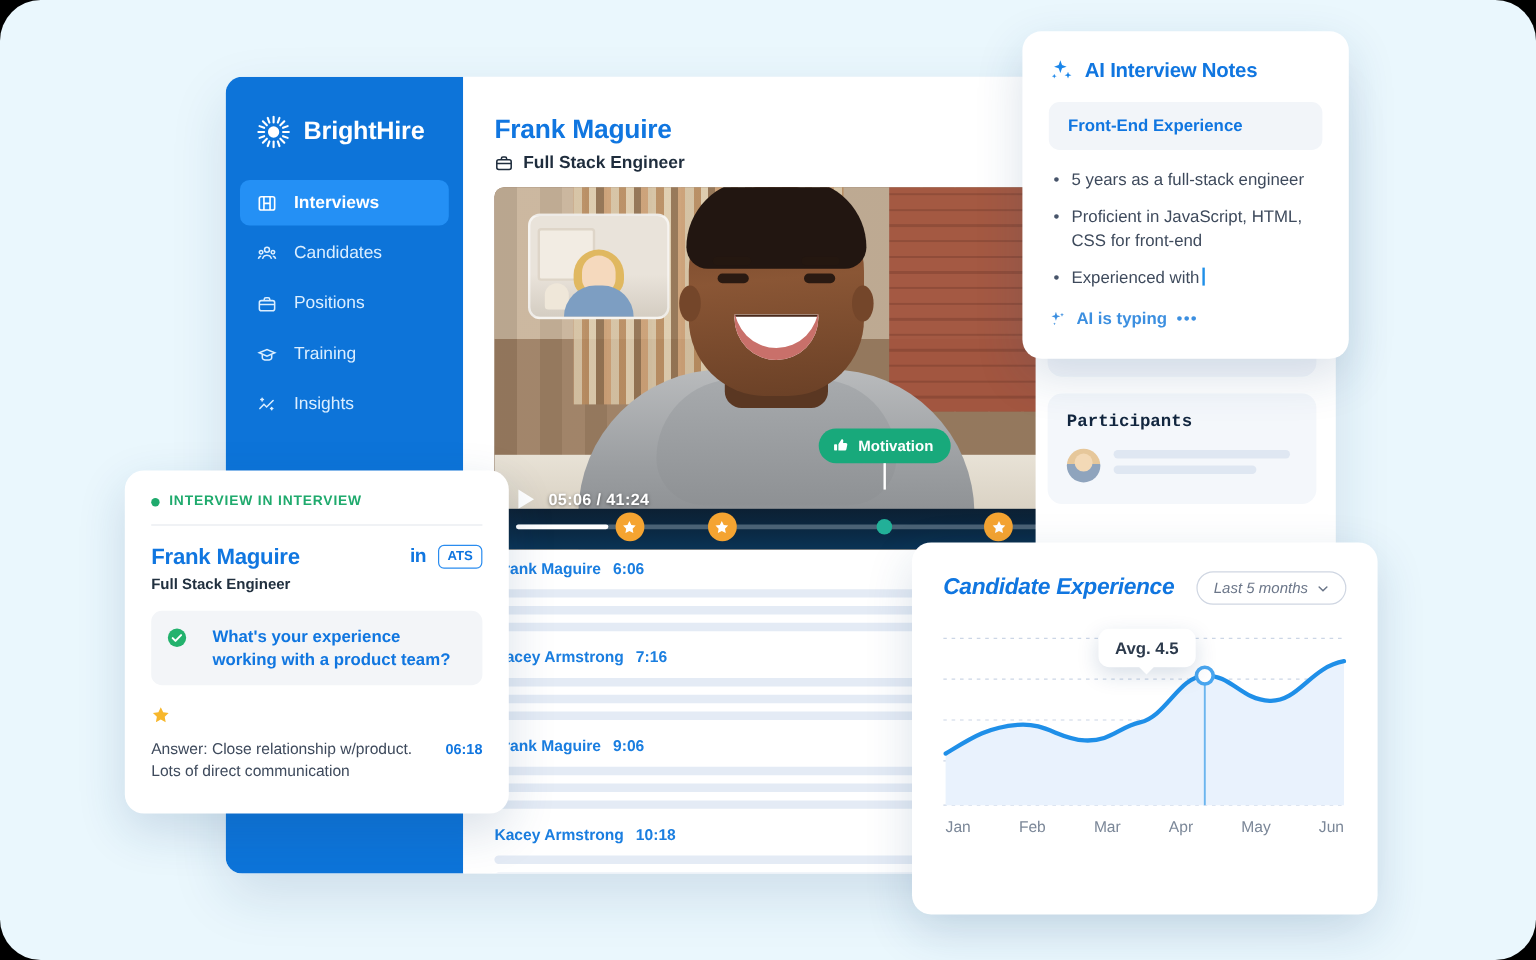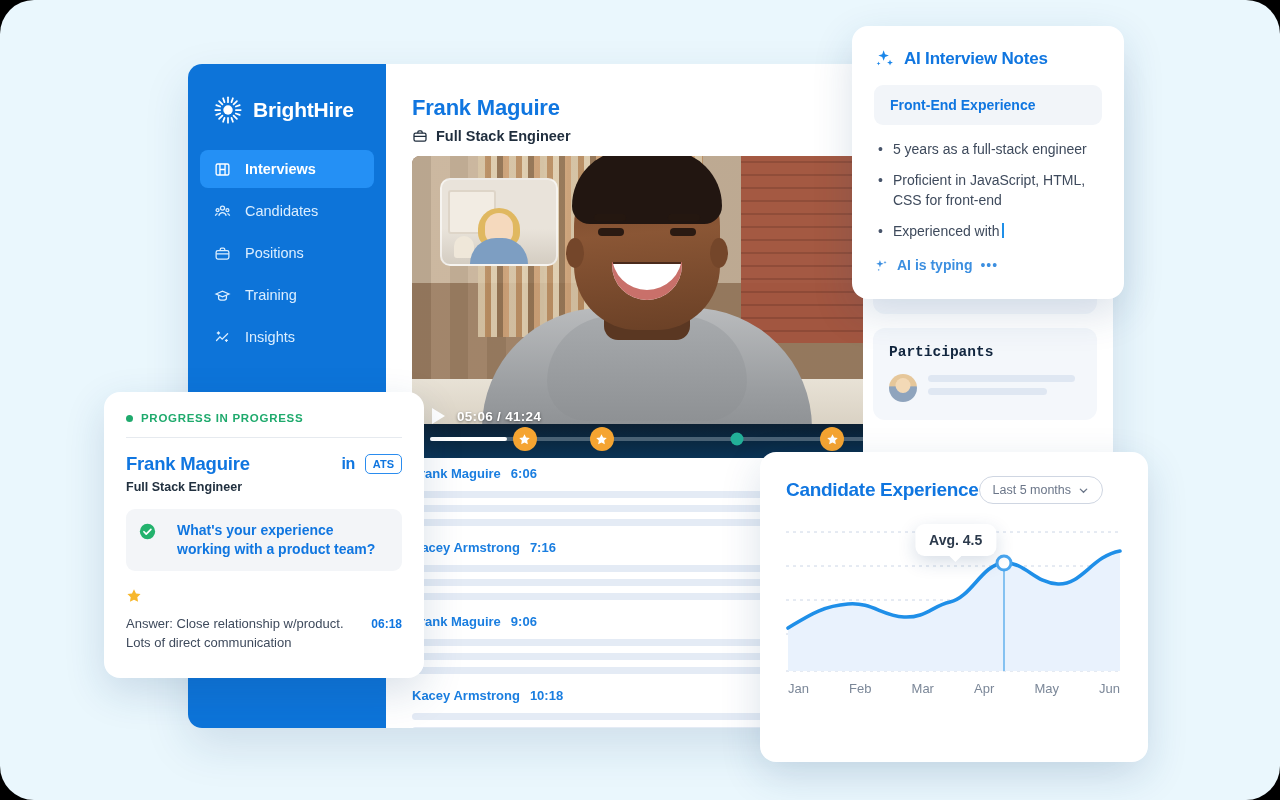--- a/index.html
+++ b/index.html
@@ -217,21 +217,21 @@
   #ip-question-text { font-size:14px; line-height:19px; font-weight:700; color:#1076e0; }
   #ip-answer { display:flex; gap:10px; margin-top:15px; align-items:flex-start;flex-direction:column; }
   #ip-star { width:16px; height:16px; flex:0 0 16px; margin-top:2px; }
   #ip-answer-body { flex:1 1 auto; }
   #ip-answer-line1 { display:flex; justify-content:space-between; gap:10px; align-items:baseline; }
   .ip-ans-text { font-size:13px; line-height:19px; color:#3e4a5c; }
   #ip-answer-time { font-size:12px; font-weight:700; color:#1076e0; white-space:nowrap; }
 
   
   #ce-card { left:760px; top:452px; width:388px; height:310px; padding:24px 26px 18px; }
-  #ce-head { display:flex; align-items:center; justify-content:flex-start; }
+  #ce-head { display:flex; align-items:center; justify-content:space-between;font-style:italic; }
   #ce-title { font-size:19px; font-weight:700; color:#1076e0; letter-spacing:-.3px; }
   #ce-range { border:1px solid #cfd6e2; border-radius:16px; padding:6px 13px; font-size:12.5px; color:#6b7689;
     display:flex; align-items:center; gap:7px; cursor:pointer; white-space:nowrap; }
   #ce-chart { position:relative; margin-top:26px; height:180px; }
   #ce-chart svg { display:block; width:100%; height:145px; }
   #ce-xaxis { display:flex; justify-content:space-between; margin-top:6px; padding:0 2px; }
   #ce-xaxis span { font-size:13px; color:#7b8798; }
   #ce-tooltip { position:absolute; left:50.5%; top:-6px; transform:translateX(-50%);
     background:#fff; border-radius:9px; box-shadow:0 6px 18px rgba(20,60,110,.17);
     padding:8px 14px; font-size:14px; font-weight:600; color:#2c3a4c; white-space:nowrap; }
@@ -373,20 +373,32 @@
               <div class="pip-body"></div>
             </div>
         </div>
 
         <div id="video-overlay">
           <div id="play-row">
             <span id="play-icon"></span>
             <span id="video-time">05:06 / 41:24</span>
           </div>
 
+          <div id="motivation-wrap">
+            <div id="motivation-pill">
+              <span>
+                <svg viewBox="0 0 20 20" fill="#fff">
+                    <path d="M7.2 8.4 10.6 3c.2-.4.7-.5 1.1-.3.7.4 1.1 1.2 1 2l-.3 2.3h3.2c1 0 1.7.9 1.5 1.9l-1 4.8c-.2.8-.9 1.4-1.7 1.4H7.2V8.4Z"></path>
+                    <rect x="2.4" y="8.2" width="3.4" height="7" rx=".9"></rect>
+                  </svg>
+              </span>
+              <span>Motivation</span>
+            </div>
+            <div id="motivation-stem"></div>
+          </div>
 
           <div id="scrub-band">
             <div id="scrub-track">
               <div id="scrub-played"></div>
               <div class="marker" style="left:21%">
                 <svg viewBox="0 0 20 20" fill="#fff">
                     <path d="m10 1.8 2.5 5.1 5.6.8-4 3.9 1 5.6-5.1-2.7-5.1 2.7 1-5.6-4-3.9 5.6-.8z"></path>
                   </svg>
               </div>
               <div class="marker" style="left:38%">
@@ -491,21 +503,21 @@
           </svg>
       </span>
       <span id="ai-typing-text">AI is typing</span>
       <span id="ai-typing-dots">•••</span>
     </div>
   </div>
 
   <div id="ip-card" class="float">
     <div id="ip-status">
       <span id="ip-status-dot"></span>
-      <span id="ip-status-text">PROGRESS IN PROGRESS</span>
+      <span id="ip-status-text">INTERVIEW IN INTERVIEW</span>
     </div>
     <div id="ip-divider"></div>
     <div id="ip-name-row">
       <span id="ip-name">Frank Maguire</span>
       <span id="ip-badges">
         <span id="ip-li">in</span>
         <span id="ip-ats">ATS</span>
       </span>
     </div>
     <div id="ip-role">Full Stack Engineer</div>

